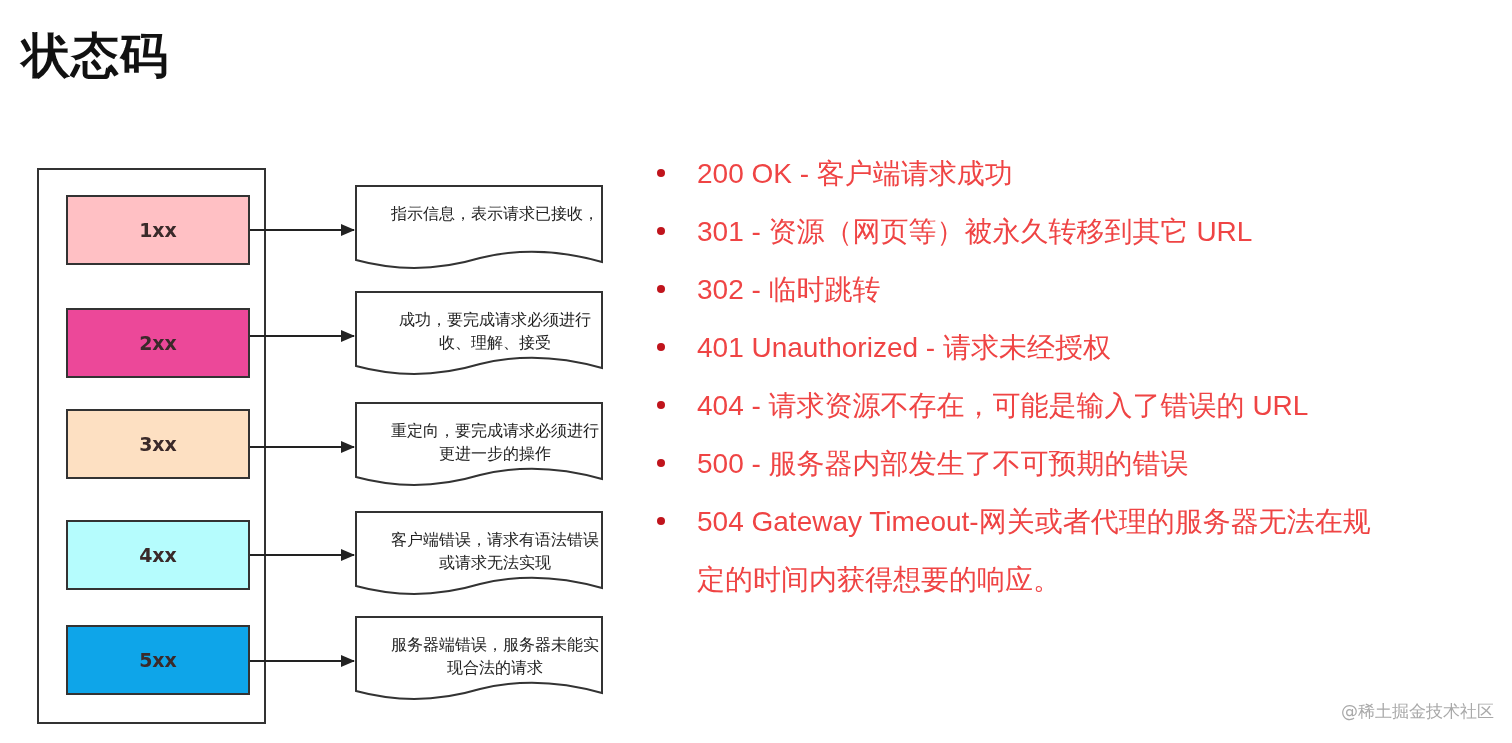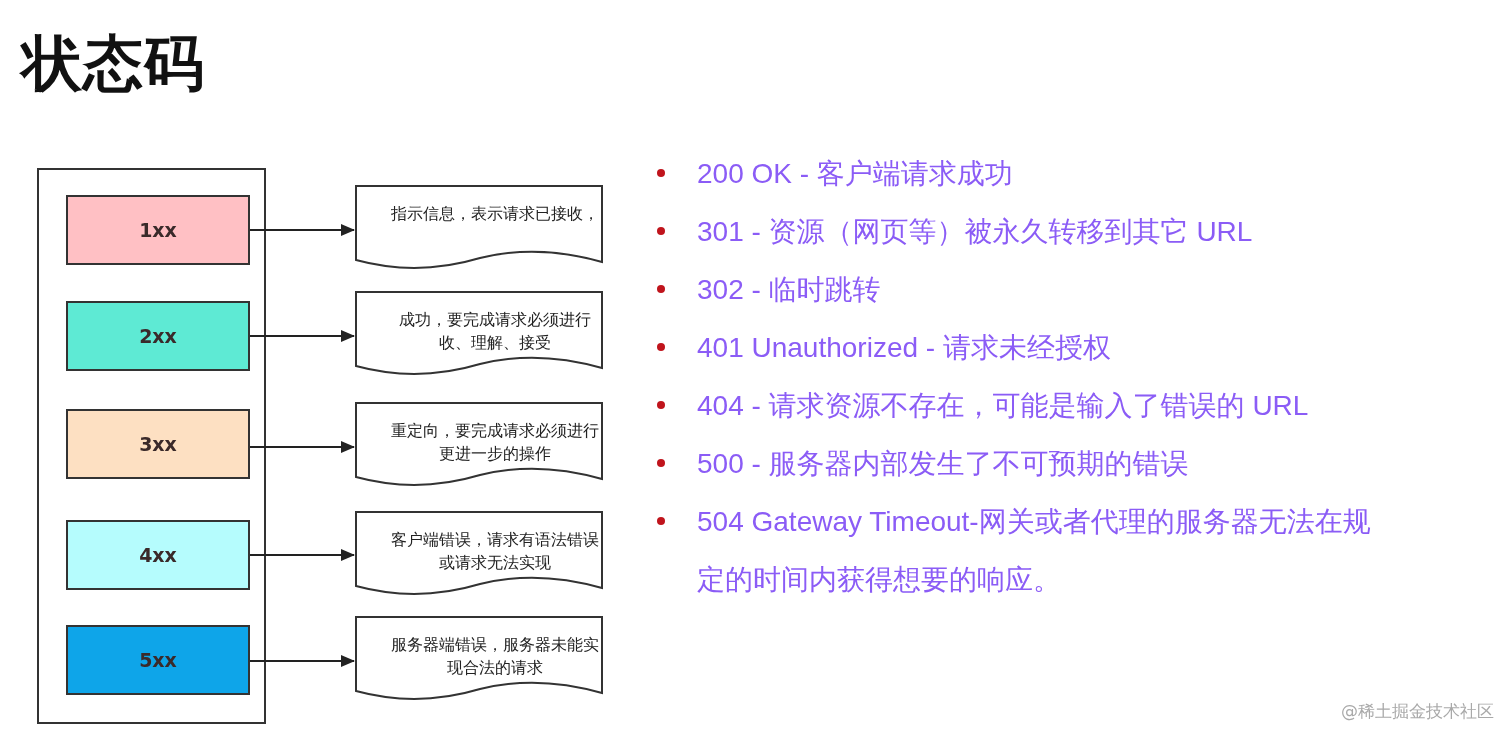--- a/index.html
+++ b/index.html
@@ -1,42 +1,42 @@
 <!DOCTYPE html>
 <html><head>
 <meta charset="utf-8">
 <style>
   html, body { margin:0; padding:0; }
   body {
     width:1512px; height:743px; background:#ffffff; position:relative; overflow:hidden;
     font-family: "DejaVu Sans", "Liberation Sans", sans-serif; color:#111;
   }
   .title {
-    position:absolute; left:22px; top:24px; font-size:60px; font-weight:bold; letter-spacing:1px;
+    position:absolute; left:22px; top:24px; font-size:48px; font-weight:bold; letter-spacing:1px;
     color:#111;
   }
   .outer-frame {
     position:absolute; left:37px; top:168px; width:229px; height:556px;
     border:2px solid #333; box-sizing:border-box;
   }
   .code-box {
     position:absolute; left:66px; width:184px; height:70px; border:2px solid #333;
     box-sizing:border-box; display:flex; align-items:center; justify-content:center;
     font-family:"DejaVu Sans", sans-serif; font-weight:bold; font-size:19px; color:#3a2a2a;
   }
   svg.connectors { position:absolute; left:0; top:0; }
   .desc {
     position:absolute; left:356px; width:278px; height:70px;
     display:flex; align-items:flex-start; justify-content:center; text-align:center;
     font-size:16px; line-height:23px; color:#222; padding-top:4px; box-sizing:border-box;
     font-family:"DejaVu Sans", sans-serif;
   }
   .bullets { position:absolute; left:655px; top:145px; width:840px; }
   .bullet {
-    position:relative; font-size:28px; line-height:58px; color:#8b5cf6; padding-left:42px;
+    position:relative; font-size:28px; line-height:58px; color:#ef4444; padding-left:42px;
     font-family:"Liberation Sans", "DejaVu Sans", sans-serif;
   }
   .bullet .dot {
     position:absolute; left:2px; top:24px; width:8px; height:8px; border-radius:50%; background:#c0141c;
   }
   .bullet.cont { padding-left:42px; }
   .watermark {
     position:absolute; right:18px; bottom:20px; font-size:17px; color:#a9a9a9;
     font-family:"DejaVu Sans", sans-serif;
   }
@@ -64,21 +64,21 @@
   <g stroke="#333" stroke-width="2" fill="#fff">
     <path d="M356,186 L602,186 L602,262 C560,250 520,248 480,258 C440,270 400,272 356,260 Z"></path>
     <path d="M356,292 L602,292 L602,368 C560,356 520,354 480,364 C440,376 400,378 356,366 Z"></path>
     <path d="M356,403 L602,403 L602,479 C560,467 520,465 480,475 C440,487 400,489 356,477 Z"></path>
     <path d="M356,512 L602,512 L602,588 C560,576 520,574 480,584 C440,596 400,598 356,586 Z"></path>
     <path d="M356,617 L602,617 L602,693 C560,681 520,679 480,689 C440,701 400,703 356,691 Z"></path>
   </g>
 </svg>
 
 <div class="code-box" style="top:195px;background:#ffc0c4">1xx</div>
-<div class="code-box" style="top:301px;background:#5eead4">2xx</div>
+<div class="code-box" style="top:308px;background:#ec4899">2xx</div>
 <div class="code-box" style="top:409px;background:#fde0c2">3xx</div>
 <div class="code-box" style="top:520px;background:#b5fcfd">4xx</div>
 <div class="code-box" style="top:625px;background:#0ea5e9">5xx</div>
 
 <div class="desc" style="top:198px">
   <div>
       <div>指示信息，表示请求已接收，</div>
     </div>
 </div>
 <div class="desc" style="top:304px">

